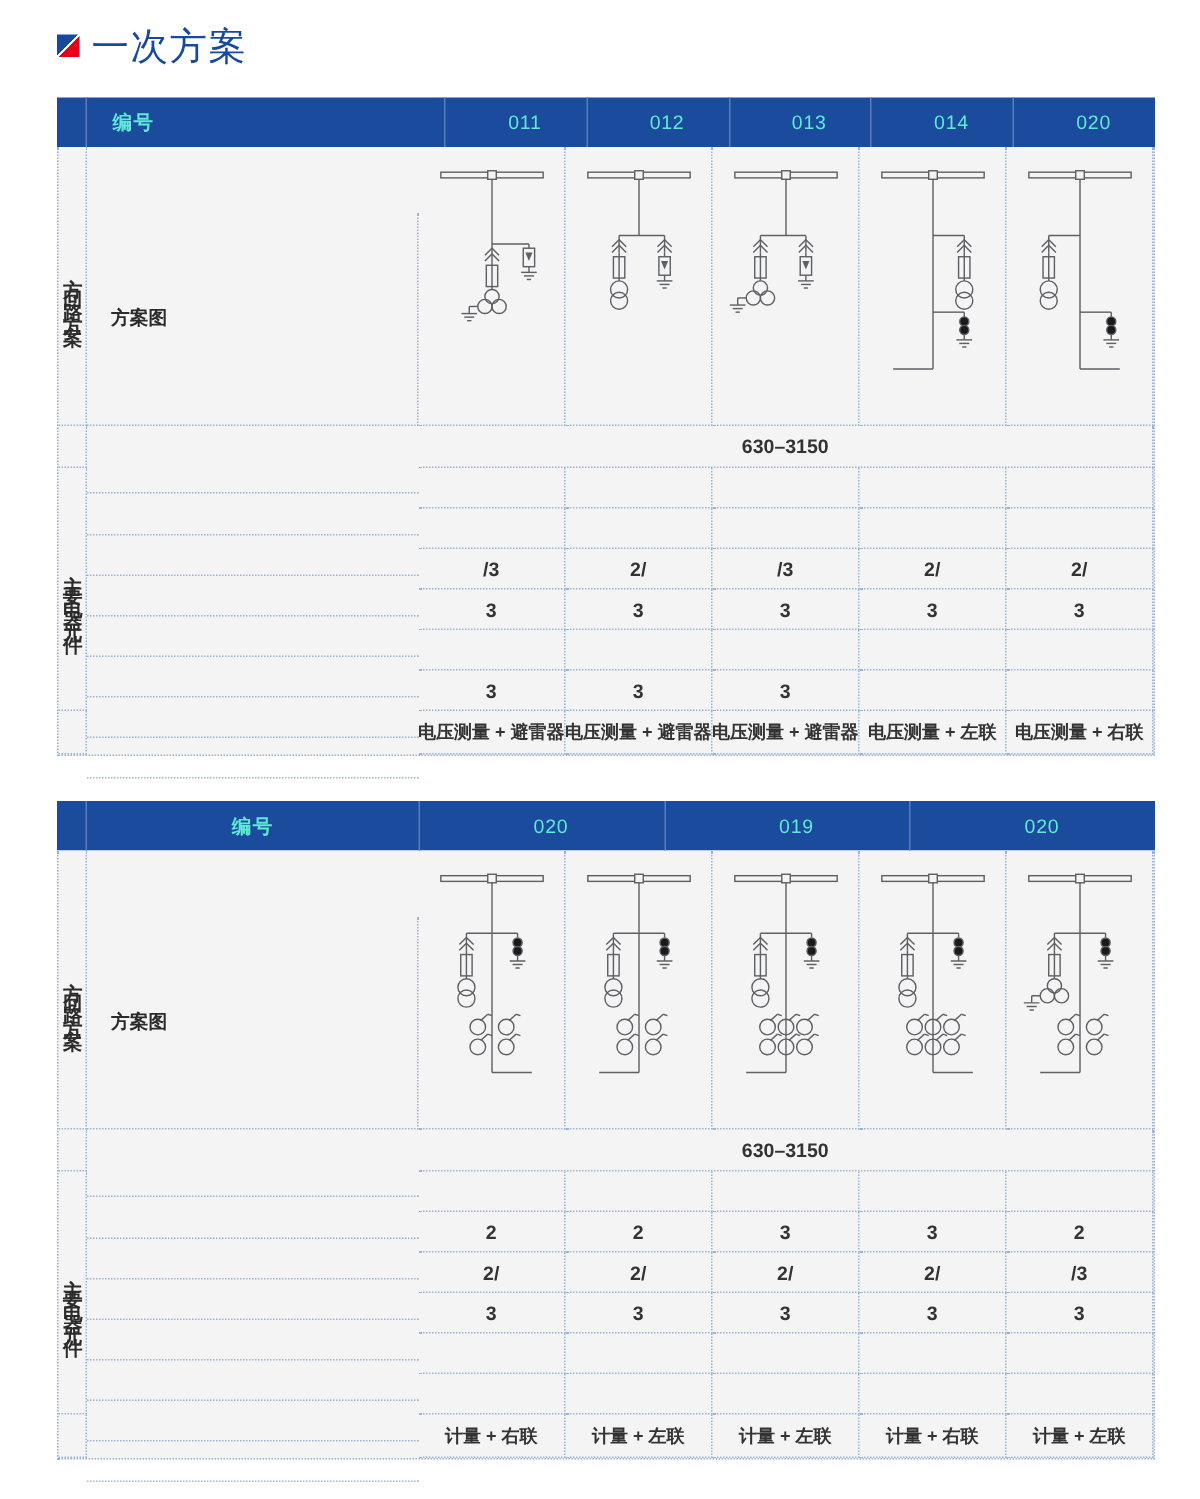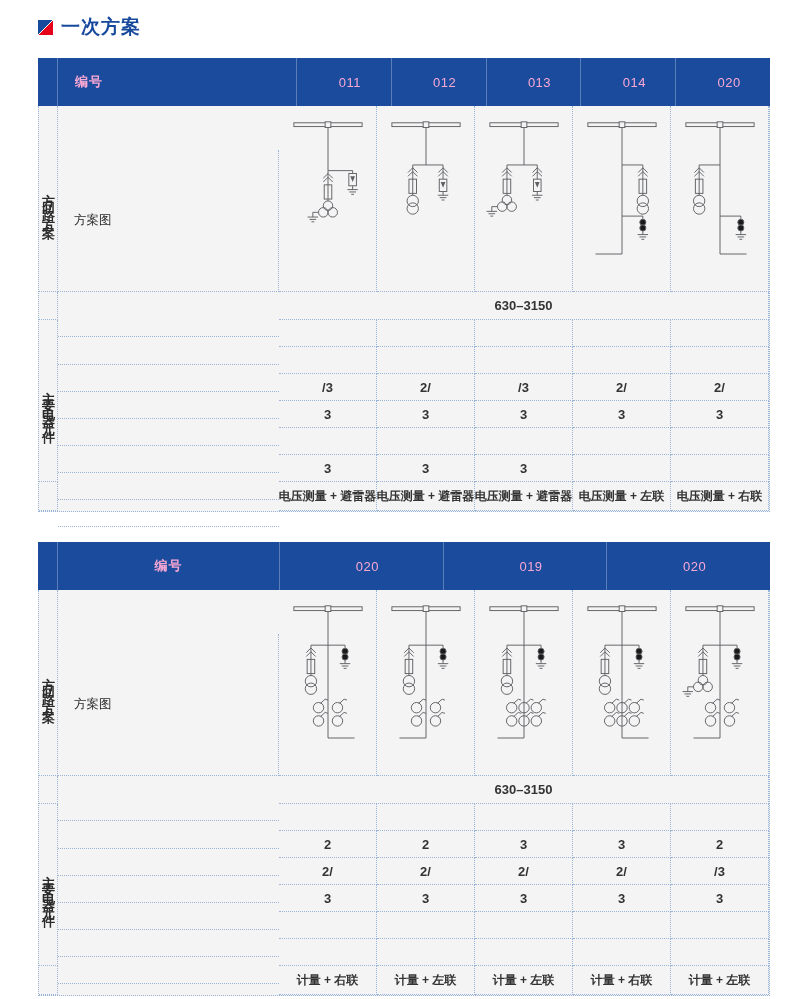--- a/index.html
+++ b/index.html
@@ -1,30 +1,30 @@
 <!DOCTYPE html>
 <html><head>
 <meta charset="utf-8">
 <style>
   html,body{margin:0;padding:0;background:#fff;}
   body{width:800px;height:999px;font-family:"Liberation Sans","DejaVu Sans",sans-serif;-webkit-font-smoothing:antialiased;}
   .content{padding:14px 30px 0 38px;}
   .section-title{display:flex;align-items:center;gap:8px;margin:0 0 18px 0;}
   .marker{width:15px;height:15px;background:linear-gradient(135deg,#17499c 0 47%,#ffffff 47% 53%,#e60019 53% 100%);}
-  .title-text{color:#17499c;font-size:19px;font-weight:bold;letter-spacing:1px;}
+  .title-text{color:#17499c;font-size:25px;font-weight:normal;letter-spacing:1px;}
   .ptable{width:732px;margin:0 0 30px 0;}
-  .thead{display:flex;height:48px;background:#1a4b9c;color:#f9a8d4;font-size:13px;align-items:stretch;}
+  .thead{display:flex;height:33px;background:#1a4b9c;color:#5eead4;font-size:13px;align-items:stretch;}
   .th-strip{width:19px;border-right:1px solid #5d7cba;}
   .th-label{width:221px;display:flex;align-items:center;font-weight:bold;letter-spacing:1px;}
   .t1 .th-label{padding-left:17px;}
   .t2 .th-label{justify-content:center;}
   .th-col{flex:1;display:flex;align-items:center;justify-content:center;border-left:1px solid #5d7cba;font-weight:500;letter-spacing:.5px;padding-left:12px;}
   .tbody{display:grid;grid-template-columns:19px 221px repeat(5,1fr);grid-template-rows:186px 28px repeat(6,27px) 29px;background:#f4f4f5;border:1px dotted #9ab4d8;border-top:none;box-sizing:border-box;color:#333;font-size:12.5px;}
   .c{border-right:1px dotted #9ab4d8;border-bottom:1px dotted #9ab4d8;display:flex;align-items:center;justify-content:center;min-width:0;overflow:hidden;}
-  .c.label{justify-content:flex-start;padding-left:16px;font-weight:normal;color:#2b2b2b;margin-top:44px;}
+  .c.label{justify-content:flex-start;padding-left:16px;font-weight:bold;color:#2b2b2b;margin-top:44px;}
   .c.value{font-weight:bold;font-size:13px;}
   .c.usage{font-weight:bold;font-size:12px;white-space:nowrap;}
   .c.scheme{align-items:flex-start;padding-top:4px;}
   .strip{grid-column:1;border-right:1px dotted #9ab4d8;border-bottom:1px dotted #9ab4d8;display:flex;align-items:center;justify-content:center;}
   .vlabel{writing-mode:vertical-lr;text-orientation:upright;font-weight:bold;font-size:13px;letter-spacing:8px;color:#2b2b2b;padding-top:8px;}
   .strip.s-scheme{grid-row:1;}
   .strip.s-gap1{grid-row:2;}
   .strip.s-comp{grid-row:3 / span 6;}
   .strip.s-gap2{grid-row:9;}
   .rated-span{grid-column:3 / span 5;grid-row:2;}

